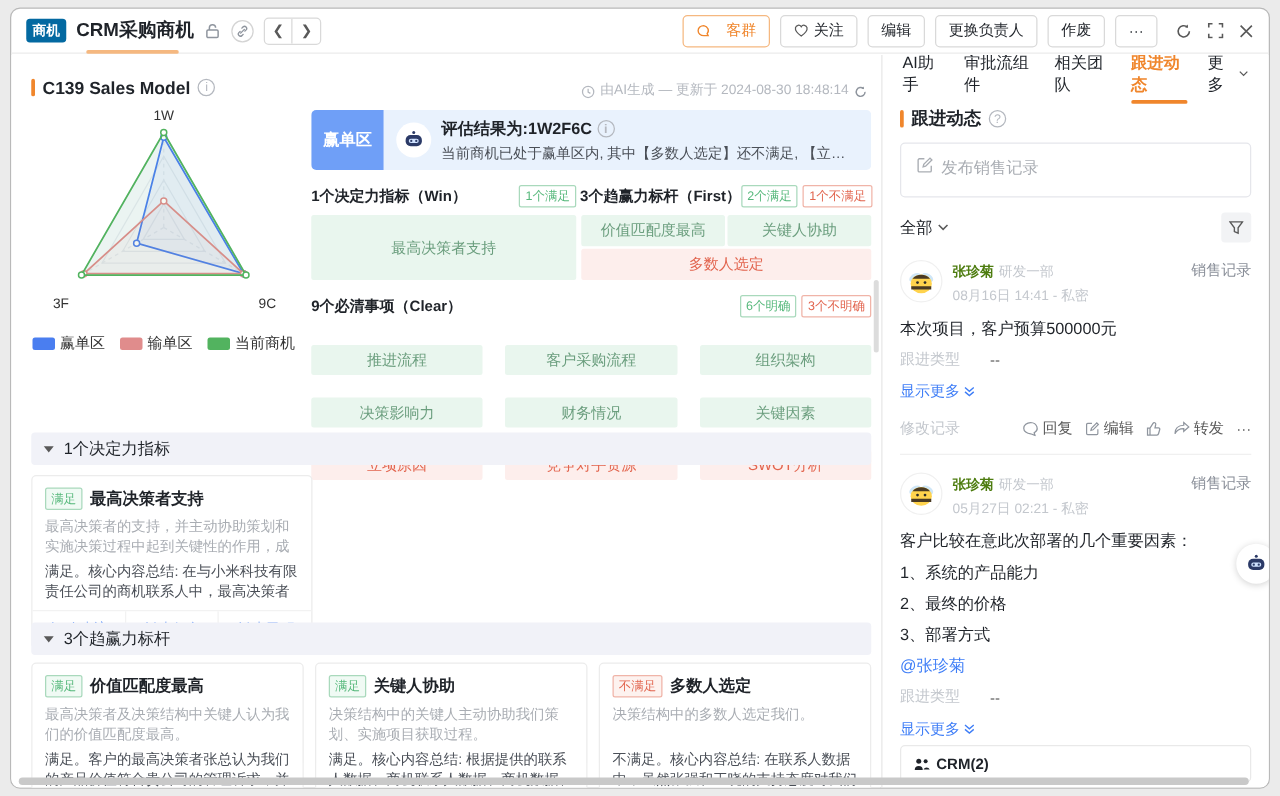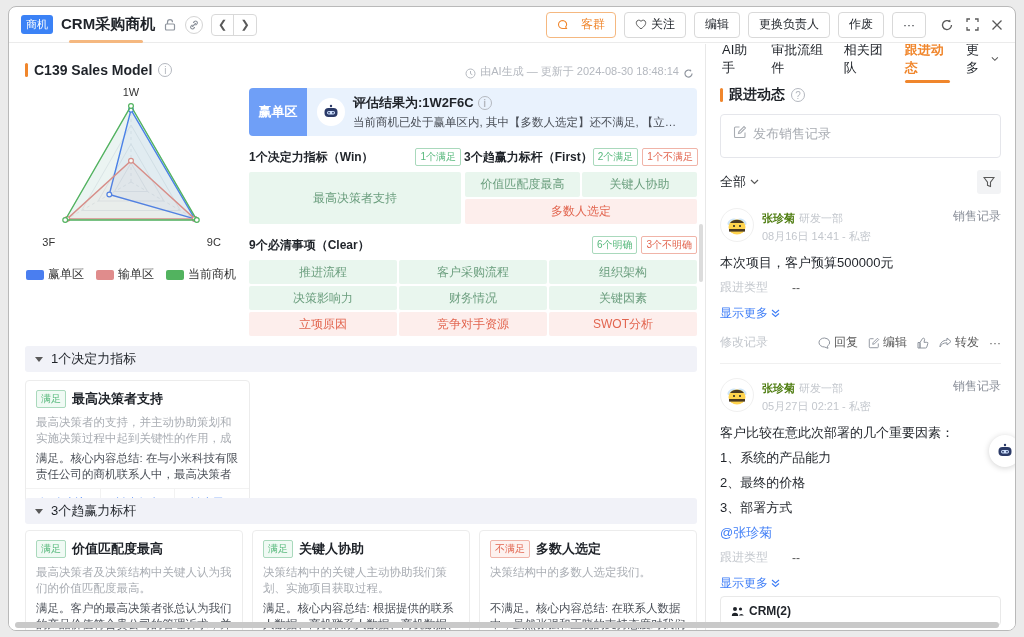--- a/index.html
+++ b/index.html
@@ -4,21 +4,21 @@
 <style>
   * { margin:0; padding:0; box-sizing:border-box; font-family:"Liberation Sans", sans-serif; }
   html,body { width:1024px; height:637px; background:#ebebeb; overflow:hidden; }
   .window { position:absolute; left:8px; top:6px; width:1008px; height:625px; background:#fff;
             border:1px solid #b9b9b9; border-radius:8px; overflow:hidden; }
 
   
   .hdr { position:absolute; left:0; top:0; right:0; height:36px; border-bottom:1px solid #ebebeb;
          display:flex; align-items:center; padding:0 12px; }
   .hdr-left { display:flex; align-items:center; gap:8px; flex:1; }
-  .type-badge { background:#3b82f6; color:#fff; font-size:11px; font-weight:normal; padding:2px 5px; border-radius:3px; }
+  .type-badge { background:#0369a1; color:#fff; font-size:11px; font-weight:bold; padding:2px 5px; border-radius:3px; }
   .hdr-title { font-size:15px; font-weight:bold; color:#1f2329; }
   .ico { display:inline-flex; align-items:center; justify-content:center; }
   .link-circ { width:18px; height:18px; border:1px solid #d4d4d4; border-radius:50%; }
   .pager { display:flex; border:1px solid #d9d9d9; border-radius:4px; overflow:hidden; }
   .pager > div { width:22px; height:20px; display:flex; align-items:center; justify-content:center;
                  font-size:11px; color:#595959; cursor:pointer; }
   .pager > div:first-child { border-right:1px solid #d9d9d9; }
   .hdr-right { display:flex; align-items:center; gap:8px; }
   .btn { height:26px; padding:0 10px; border:1px solid #d9d9d9; border-radius:4px; background:#fff;
          font-size:12px; color:#1f2329; display:inline-flex; align-items:center; gap:4px; cursor:pointer; }
@@ -63,21 +63,21 @@
   .cell { display:flex; align-items:center; justify-content:center; font-size:12px; border-radius:2px; }
   .cell-ok { background:#e9f6ee; color:#6b9e7e; }
   .cell-bad { background:#fdeeec; color:#e2654f; }
   .win-cell { width:212px; height:52px; }
   .first-col { width:232px; margin-left:4px; display:flex; flex-direction:column; gap:2px; }
   .first-row1 { display:flex; gap:2px; }
   .first-row1 .cell { flex:1; height:25px; }
   .first-row2 { height:25px; }
 
   .clear-labels { display:flex; align-items:center; justify-content:space-between; margin-top:12px; }
-  .clear-grid { display:grid; grid-template-columns:repeat(3,1fr); gap:2px; margin-top:6px; }
+  .clear-grid { display:grid; grid-template-columns:repeat(3,1fr); gap:18px; margin-top:22px; }
   .clear-grid .cell { height:24px; }
 
   .bar-section { position:absolute; left:16px; width:672px; height:26px; background:#f1f2f8; border-radius:3px;
                  display:flex; align-items:center; gap:8px; padding:0 10px; }
   .caret-down { width:0; height:0; border-left:4px solid transparent; border-right:4px solid transparent;
                 border-top:5px solid #595959; }
   .bar-title { font-size:13px; font-weight:normal; color:#1f2329; }
 
   .card { position:absolute; border:1px solid #ececec; border-radius:4px; background:#fff; }
   .card-body { padding:9px 10px 6px; }

